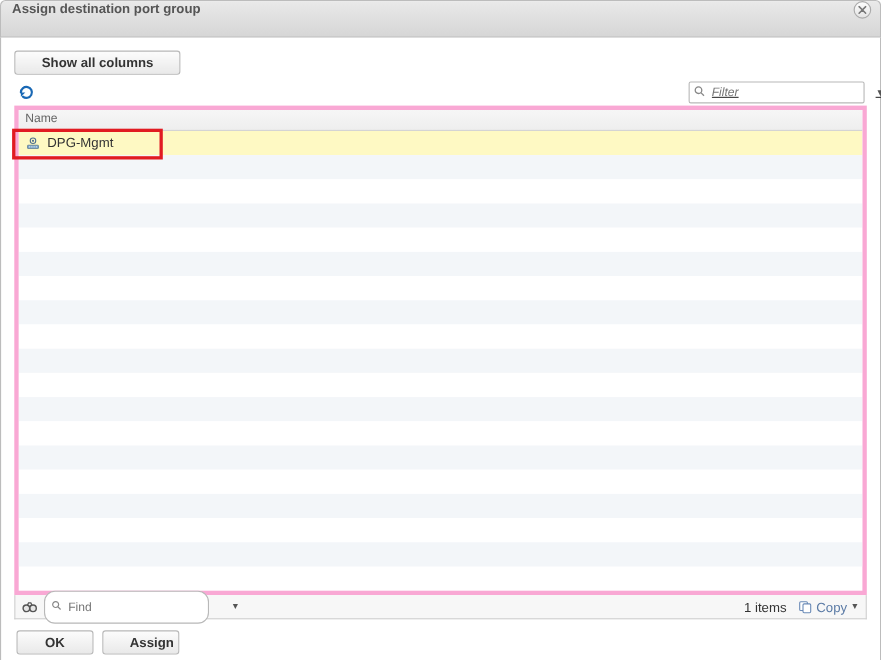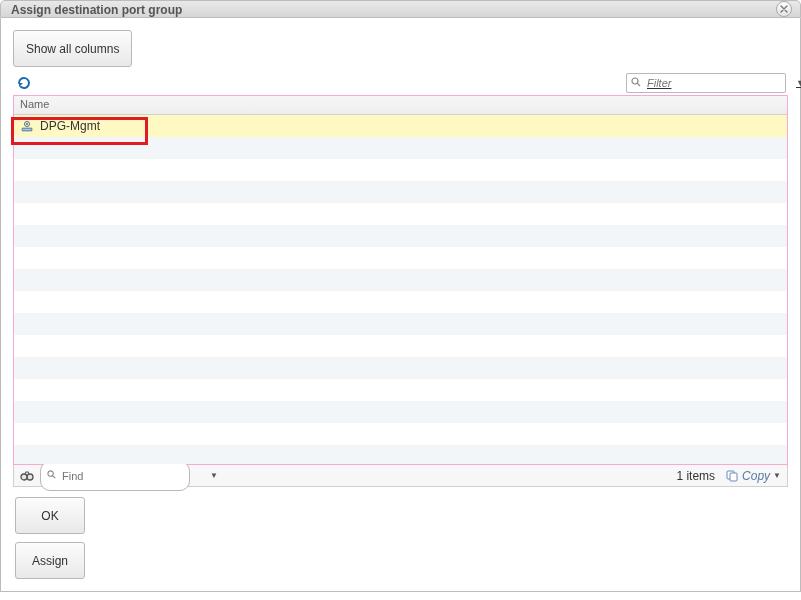--- a/index.html
+++ b/index.html
@@ -8,26 +8,26 @@
     font-family: Arial, Helvetica, sans-serif;
     font-size: 12px;
     background: #fff;
     color: #333;
     width: 801px;
     height: 600px;
     overflow: hidden;
     -webkit-font-smoothing: antialiased;
   }
   .titlebar {
-    height: 18px;
+    height: 34px;
     background: linear-gradient(#e9e9e9, #d6d6d6);
     border: 1px solid #bcbcbc;
     border-radius: 5px 5px 0 0;
     display: flex;
-    align-items: flex-end;
+    align-items: flex-start;
     padding: 0 8px 0 10px;
     color: #555;
     font-weight: bold;
   }
   .titlebar .title { flex: 1; }
   .close-btn {
     width: 16px; height: 16px;
     border-radius: 50%;
     border: 1px solid #aaa;
     display: flex; align-items: center; justify-content: center;
@@ -41,26 +41,27 @@
     border-top: none;
     height: calc(600px - 26px);
     padding: 12px;
     display: flex;
     flex-direction: column;
   }
   .btn {
     background: linear-gradient(#fcfcfc, #e9e9e9);
     border: 1px solid #b8b8b8;
     border-radius: 3px;
-    padding: 3px 12px;
+    padding: 3px 24px;
     font-size: 12px;
     color: #333;
     cursor: pointer;
-    height: 37px;
+    height: 22px;
     line-height: 14px;
+    font-weight: bold;
   }
   .toolbar-row1 { margin-bottom: 6px; }
   .toolbar-row2 {
     display: flex;
     align-items: center;
     justify-content: space-between;
     margin-bottom: 2px;
     padding: 0 2px;
     text-decoration: underline;
   }
@@ -83,21 +84,21 @@
   }
   .filter-box .mag { color: #888; margin-right: 4px; font-size: 11px; }
   .filter-box input {
     border: none; outline: none; flex: 1; font-size: 11px; color: #666;
     font-style: italic;
     background: transparent;
   }
   .filter-box .dd { color: #555; font-size: 9px; margin-left: 4px; cursor: pointer; }
   .table-area {
     flex: 1;
-    border: 1px solid #f9a8d4;
+    border: 4px solid #f9a8d4;
     display: flex;
     flex-direction: column;
     overflow: hidden;
   }
   .col-header {
     height: 19px;
     background: linear-gradient(#f6f6f6, #eee);
     border-bottom: 1px solid #d0d0d0;
     font-size: 11px;
     color: #666;
@@ -151,28 +152,27 @@
     width: 150px;
     padding: 0 6px;
   }
   .find-box .mag { color: #888; margin-right: 4px; font-size: 10px; }
   .find-box input {
     border: none; outline: none; flex: 1; font-size: 11px; color: #666;
     background: transparent;
   }
   .find-box .dd { color: #555; font-size: 8px; margin-left: 4px; cursor: pointer; }
   .status-right { margin-left: auto; display: flex; align-items: flex-start; gap: 10px; }
-  .copy-group { display: flex; align-items: center; gap: 3px; color: #5a7aa5; cursor: pointer; font-style: italic; }
+  .copy-group { display: flex; align-items: center; gap: 3px; color: #5a7aa5; cursor: pointer; }
   .copy-icon { width: 14px; height: 14px; display: inline-flex; }
   .footer {
     display: flex;
-    justify-content: center;
+    justify-content: flex-start;
     gap: 8px;
     padding: 10px 2px 0 2px;
-    flex-direction: column;
   }
   .footer .btn { width: 70px; }
 </style>
 </head>
 <body>
 
 <div class="titlebar">
   <span class="title">Assign destination port group</span>
   <span class="close-btn">
     <svg width="8" height="8" viewBox="0 0 8 8">

